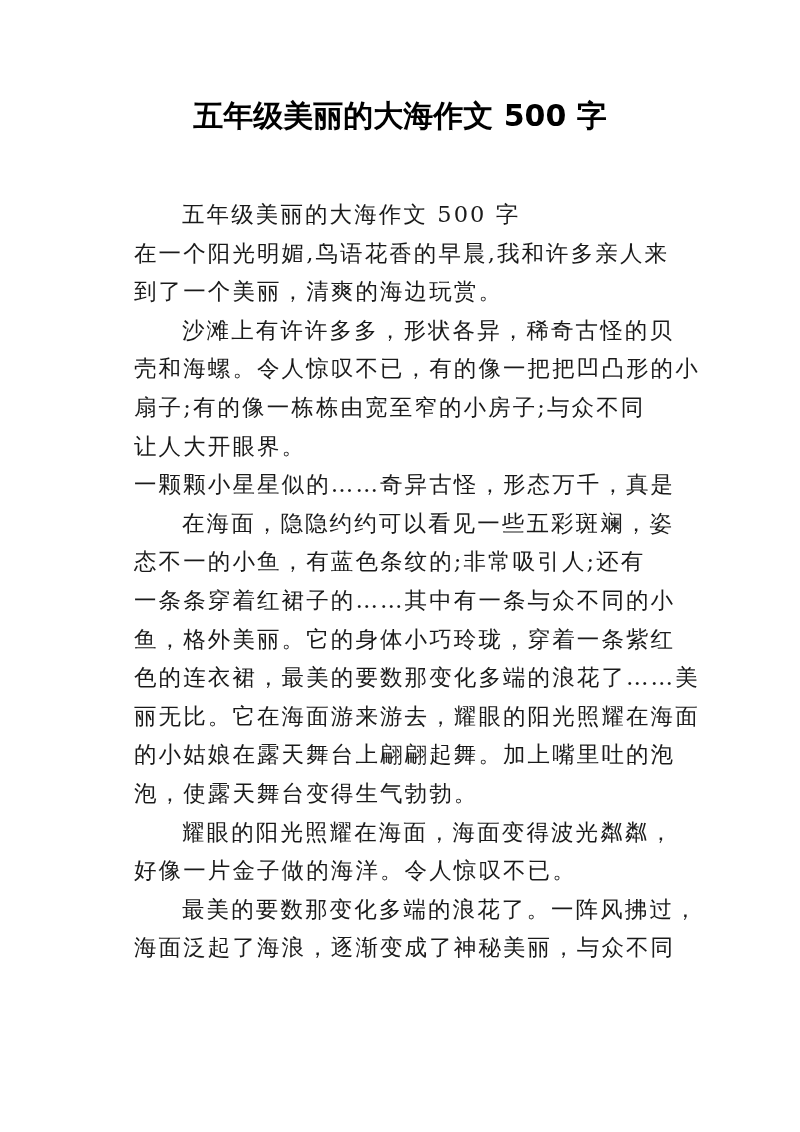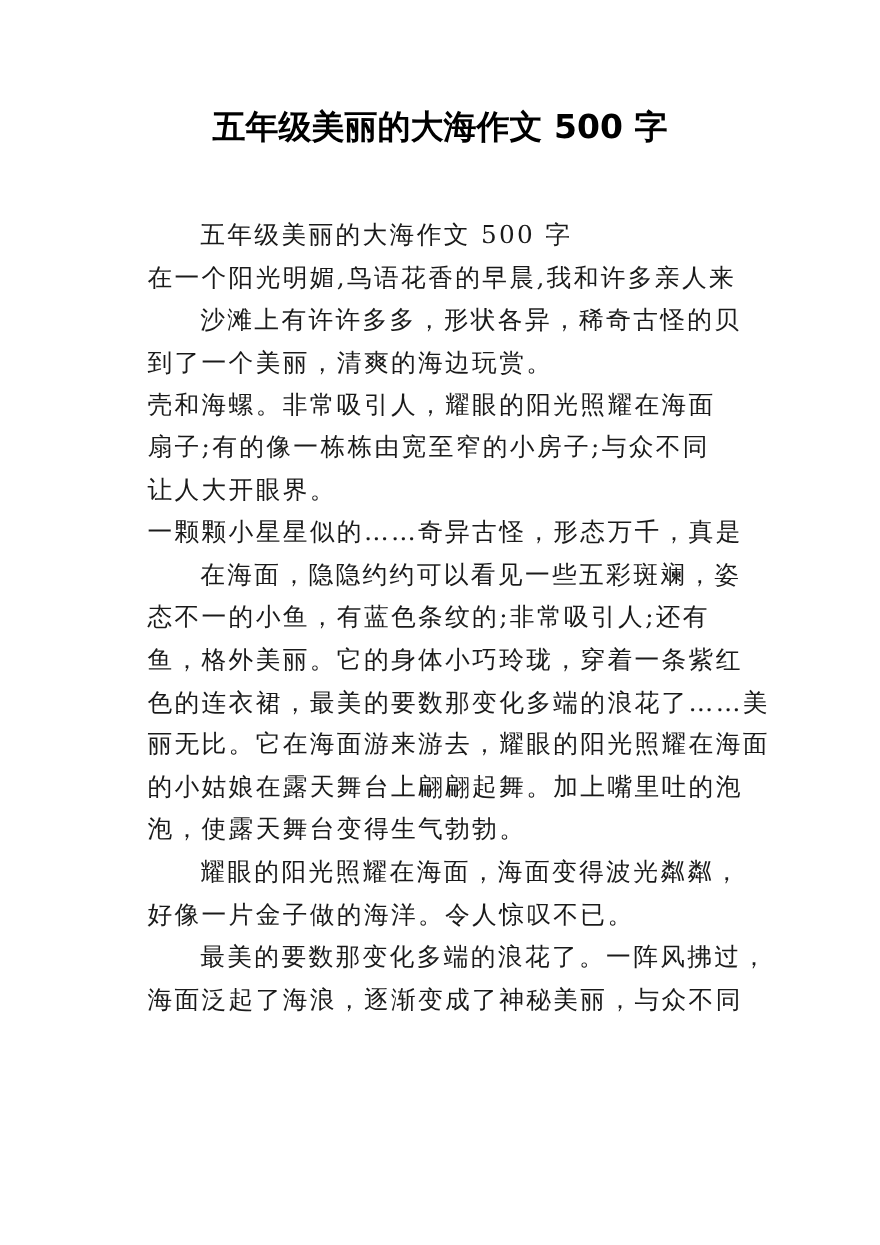--- a/index.html
+++ b/index.html
@@ -57,28 +57,29 @@
   </style>
 </head>
 <body>
 
 <div class="page">
   <h1 class="doc-title">五年级美丽的大海作文 500 字</h1>
 
   <div class="body-text">
     <span class="line indent">五年级美丽的大海作文 500 字</span>
     <span class="line">在一个阳光明媚,鸟语花香的早晨,我和许多亲人来</span>
+    <span class="line">到了一个美丽，清爽的海边玩赏。</span>
     <span class="line indent">沙滩上有许许多多，形状各异，稀奇古怪的贝</span>
-    <span class="line">到了一个美丽，清爽的海边玩赏。</span>
-    <span class="line">壳和海螺。非常吸引人，耀眼的阳光照耀在海面</span>
+    <span class="line">壳和海螺。令人惊叹不已，有的像一把把凹凸形的小</span>
     <span class="line">扇子;有的像一栋栋由宽至窄的小房子;与众不同</span>
     <span class="line">让人大开眼界。</span>
     <span class="line">一颗颗小星星似的……奇异古怪，形态万千，真是</span>
     <span class="line indent">在海面，隐隐约约可以看见一些五彩斑斓，姿</span>
     <span class="line">态不一的小鱼，有蓝色条纹的;非常吸引人;还有</span>
+    <span class="line">一条条穿着红裙子的……其中有一条与众不同的小</span>
     <span class="line">鱼，格外美丽。它的身体小巧玲珑，穿着一条紫红</span>
     <span class="line">色的连衣裙，最美的要数那变化多端的浪花了……美</span>
     <span class="line">丽无比。它在海面游来游去，耀眼的阳光照耀在海面</span>
     <span class="line">的小姑娘在露天舞台上翩翩起舞。加上嘴里吐的泡</span>
     <span class="line">泡，使露天舞台变得生气勃勃。</span>
     <span class="line indent">耀眼的阳光照耀在海面，海面变得波光粼粼，</span>
     <span class="line">好像一片金子做的海洋。令人惊叹不已。</span>
     <span class="line indent">最美的要数那变化多端的浪花了。一阵风拂过，</span>
     <span class="line">海面泛起了海浪，逐渐变成了神秘美丽，与众不同</span>
   </div>

